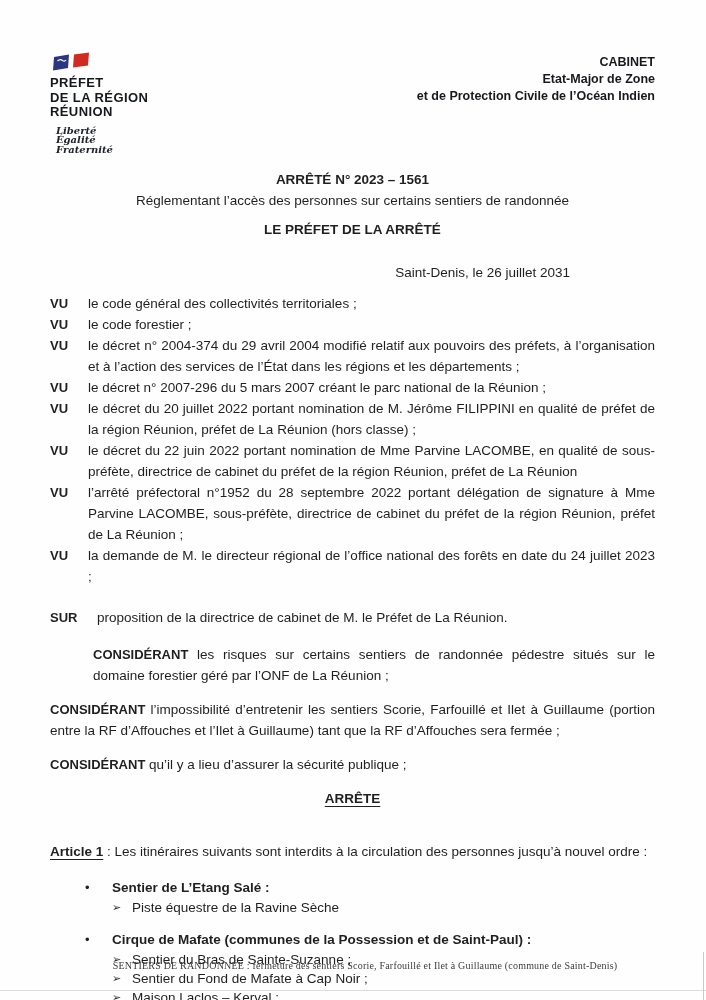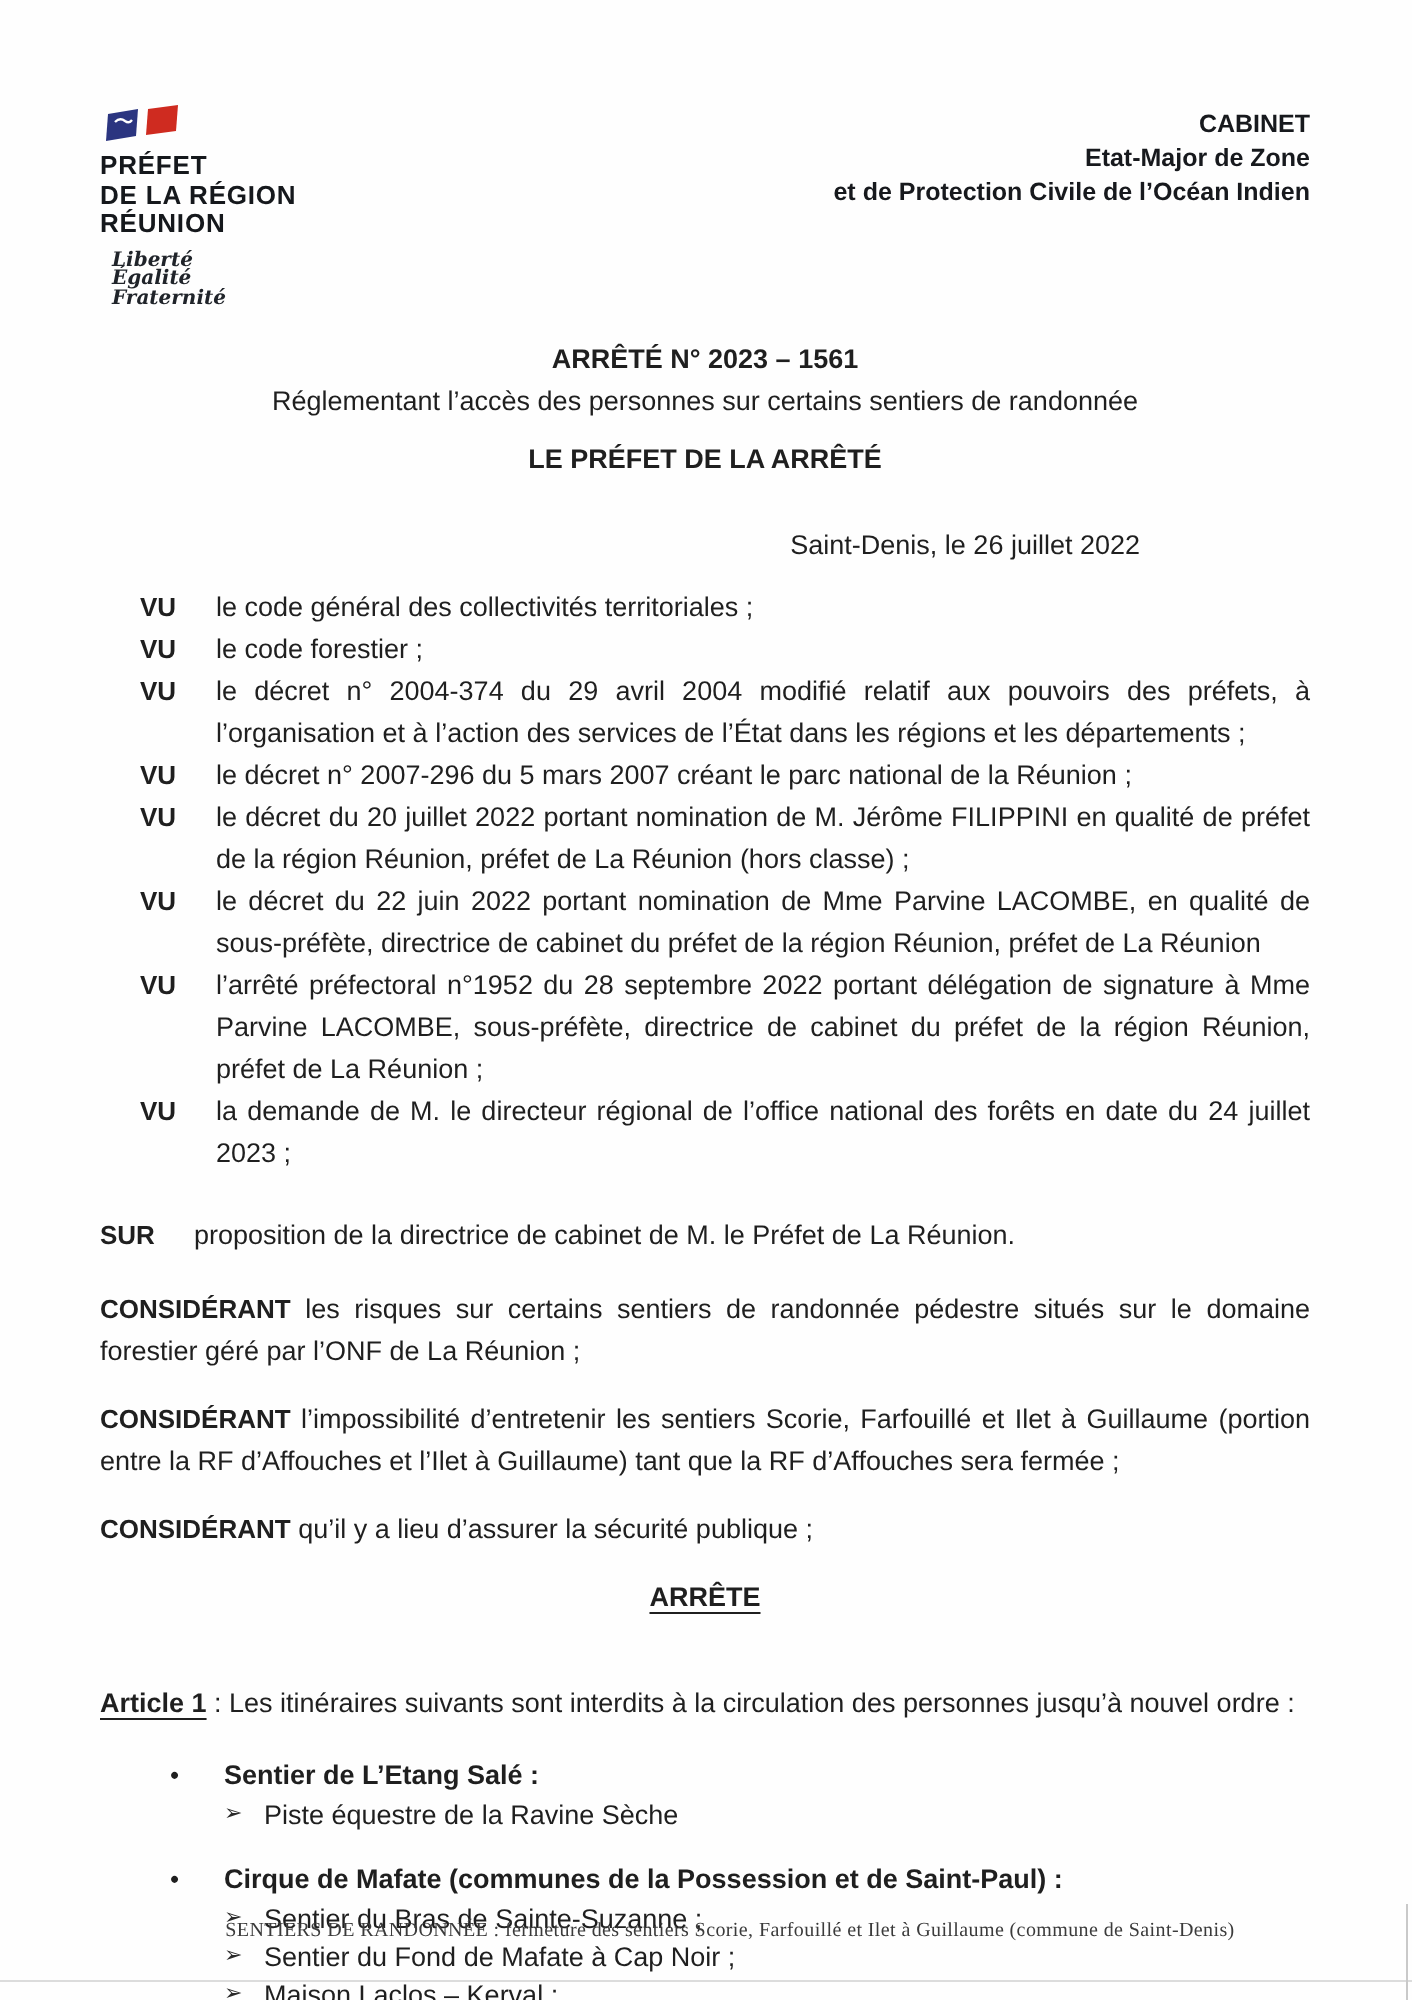--- a/index.html
+++ b/index.html
@@ -28,30 +28,30 @@
 
   
   .title-block { text-align: center; margin-top: 16px; }
   .doc-number { font-weight: bold; font-size: 13.5px; line-height: 20px; }
   .doc-subtitle { font-size: 13.5px; line-height: 21px; }
   .issuer { text-align: center; font-weight: bold; font-size: 13.5px; margin-top: 11px; }
   .dateline { text-align: right; padding-right: 85px; font-size: 13.5px; margin-top: 28px; }
 
   
   .vu-list { margin-top: 13px; }
-  .vu-item { display: flex; margin-left: 20px; }
+  .vu-item { display: flex; }
   .vu-label { flex: 0 0 38px; font-weight: bold; font-size: 13px; line-height: 21px; }
   .vu-text { flex: 1; font-size: 13.5px; line-height: 21px; text-align: justify; }
 
   .sur-item { display: flex; margin-top: 20px; }
   .sur-label { flex: 0 0 47px; font-weight: bold; font-size: 13px; line-height: 21px; }
   .sur-text { flex: 1; font-size: 13.5px; line-height: 21px; }
 
   .considerant { margin-top: 13px; font-size: 13.5px; line-height: 21px; text-align: justify; }
-  .considerant:first-of-type { margin-top: 16px; }
+  .considerant:first-of-type { margin-top: 16px; margin-left: 43px; }
   .considerant b { font-size: 13px; }
 
   
   .decree-heading { text-align: center; margin-top: 16px; font-weight: bold; font-size: 13.5px; }
   .decree-heading span { text-decoration: underline; text-underline-offset: 3px; }
 
   .article { margin-top: 35px; font-size: 13.5px; line-height: 21px; }
   .article b { text-decoration: underline; text-underline-offset: 3px; }
 
   
@@ -107,21 +107,21 @@
       <div>Etat-Major de Zone</div>
       <div>et de Protection Civile de l’Océan Indien</div>
     </div>
   </div>
 
   <div class="title-block">
     <div class="doc-number">ARRÊTÉ N° 2023 – 1561</div>
     <div class="doc-subtitle">Réglementant l’accès des personnes sur certains sentiers de randonnée</div>
   </div>
   <div class="issuer">LE PRÉFET DE LA ARRÊTÉ</div>
-  <div class="dateline">Saint-Denis, le 26 juillet 2022</div>
+  <div class="dateline">Saint-Denis, le 26 juillet 2031</div>
 
   <div class="vu-list">
     <div class="vu-item">
       <span class="vu-label">VU</span>
       <span class="vu-text">le code général des collectivités territoriales ;</span>
     </div>
     <div class="vu-item">
       <span class="vu-label">VU</span>
       <span class="vu-text">le code forestier ;</span>
     </div>

